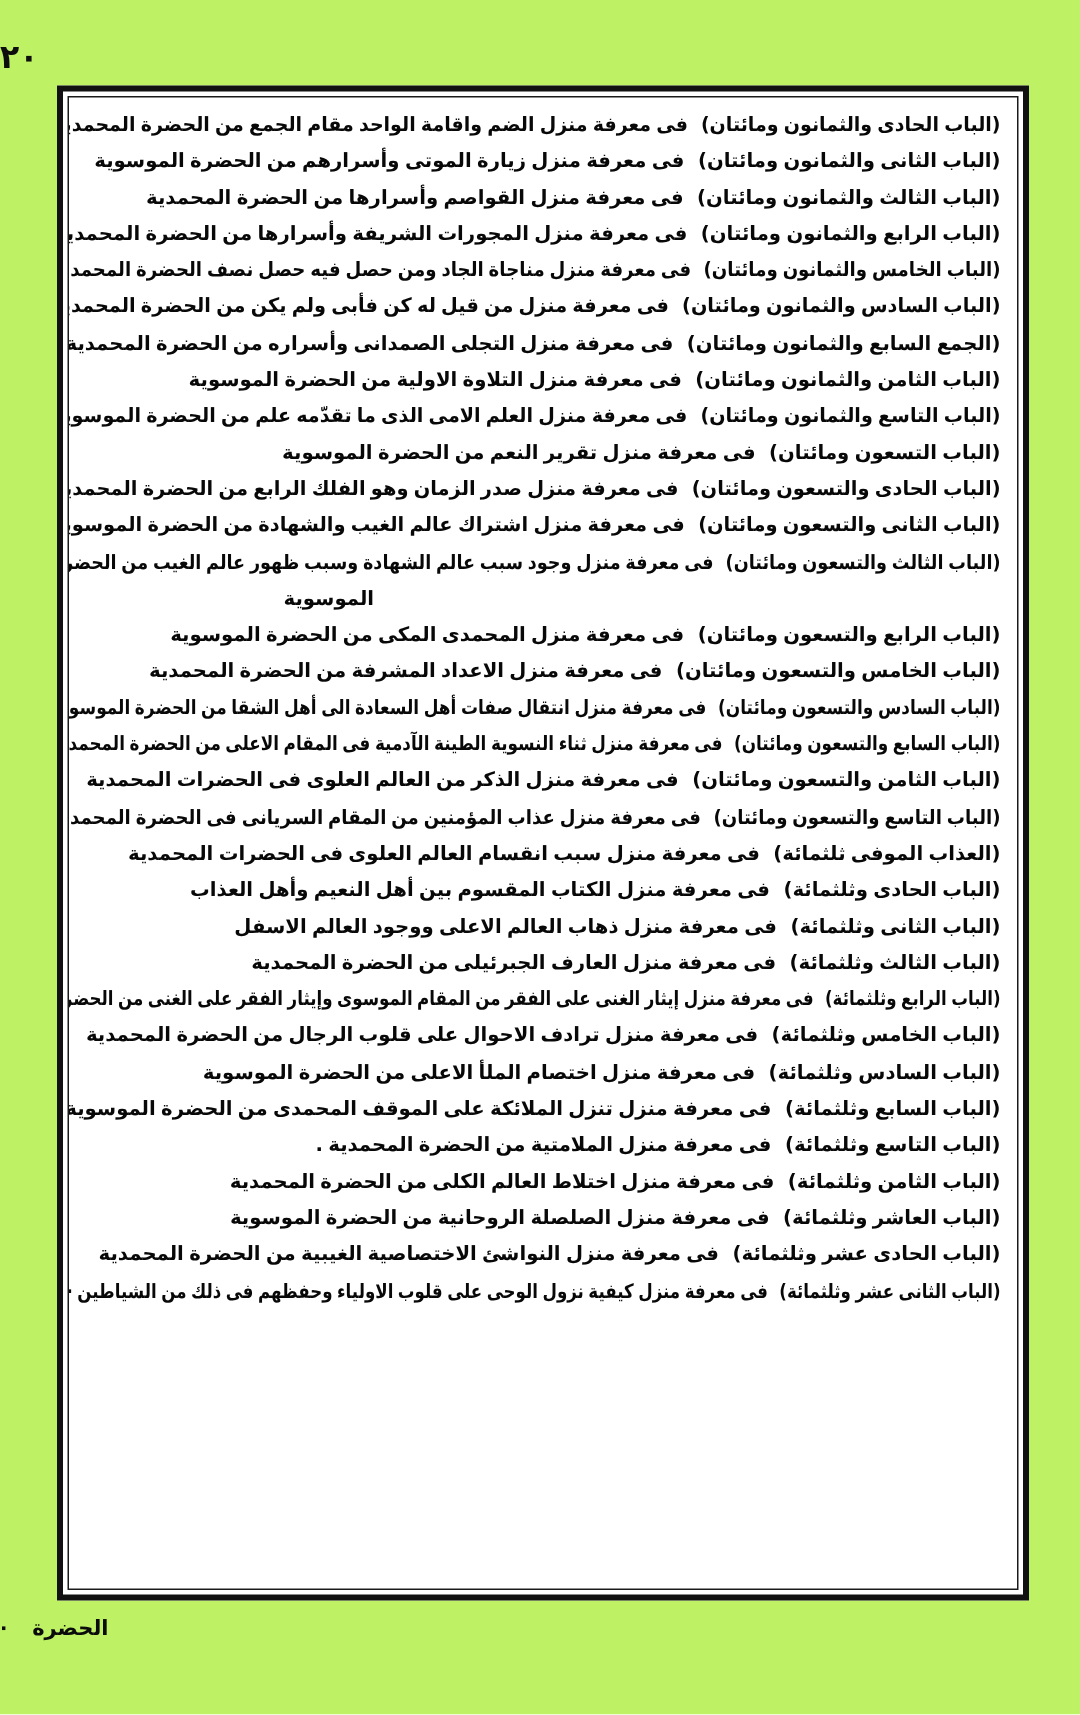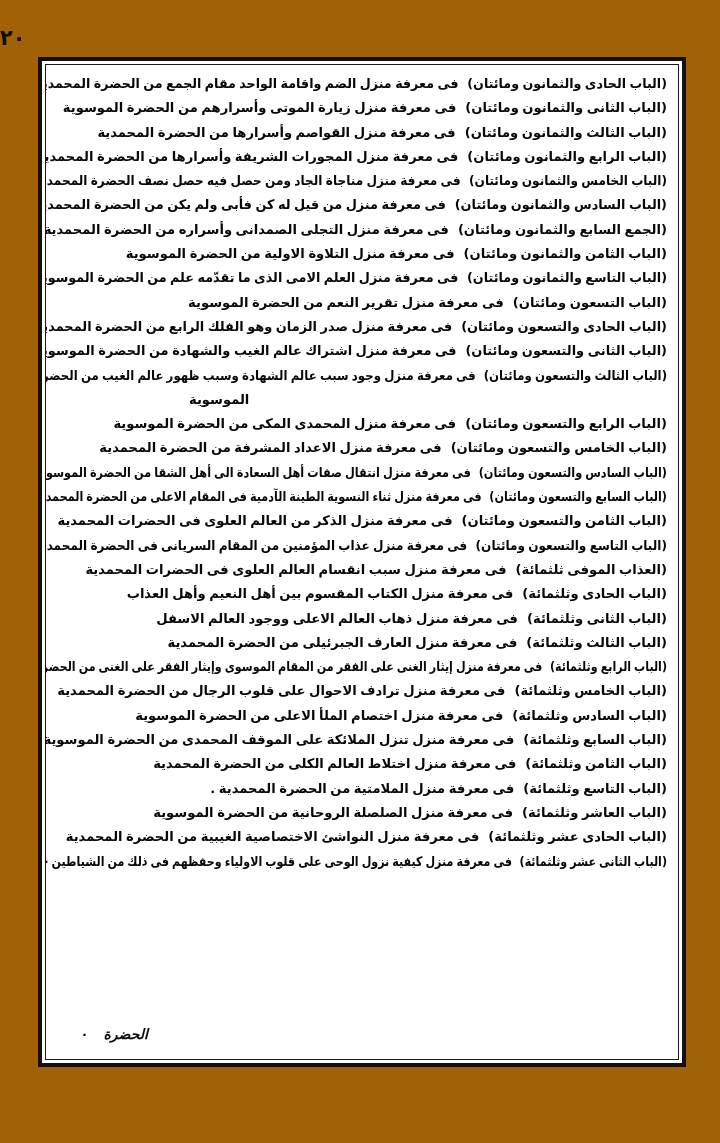--- a/index.html
+++ b/index.html
@@ -13,21 +13,21 @@
     height: 1143px;
     position: relative;
     overflow: hidden;
     font-family: "DejaVu Sans", sans-serif;
   }
 
   
   .page-sheet {
     position: absolute;
     inset: 0;
-    background: #a16207;
+    background: #bef264;
   }
 
   
   .folio-number {
     position: absolute;
     top: 26px;
     left: 0;
     right: 38px;
     text-align: left;
     direction: rtl;
@@ -101,31 +101,30 @@
     font-weight: 600;
   }
   .entry-line .gap {
     display: inline-block;
     width: 9px;
   }
 
   
   .catchword {
     position: absolute;
-    top: 1026px;
+    top: 1078px;
     left: 0;
     width: 230px;
-    text-align: center;
+    text-align: left;
     direction: rtl;
     font-family: "DejaVu Sans", sans-serif;
     font-size: 14px;
     font-weight: 700;
     color: #0b0b0b;
     letter-spacing: -0.4px;
-    font-style: italic;
   }
   .catchword .dot-mark {
     display: inline-block;
     margin-right: 12px;
     font-size: 13px;
   }
 </style>
 </head>
 <body>
 
@@ -159,22 +158,22 @@
           <div class="entry-line"><span class="chapter-ref">(الباب الثامن والتسعون ومائتان)</span><span class="gap"></span><span class="chapter-desc">فى معرفة منزل الذكر من العالم العلوى فى الحضرات المحمدية</span></div>
           <div class="entry-line" style="transform-origin: right center; transform: scaleX(0.9226);"><span class="chapter-ref">(الباب التاسع والتسعون ومائتان)</span><span class="gap"></span><span class="chapter-desc">فى معرفة منزل عذاب المؤمنين من المقام السريانى فى الحضرة المحمدية</span></div>
           <div class="entry-line"><span class="chapter-ref">(العذاب الموفى ثلثمائة)</span><span class="gap"></span><span class="chapter-desc">فى معرفة منزل سبب انقسام العالم العلوى فى الحضرات المحمدية</span></div>
           <div class="entry-line"><span class="chapter-ref">(الباب الحادى وثلثمائة)</span><span class="gap"></span><span class="chapter-desc">فى معرفة منزل الكتاب المقسوم بين أهل النعيم وأهل العذاب</span></div>
           <div class="entry-line"><span class="chapter-ref">(الباب الثانى وثلثمائة)</span><span class="gap"></span><span class="chapter-desc">فى معرفة منزل ذهاب العالم الاعلى ووجود العالم الاسفل</span></div>
           <div class="entry-line"><span class="chapter-ref">(الباب الثالث وثلثمائة)</span><span class="gap"></span><span class="chapter-desc">فى معرفة منزل العارف الجبرئيلى من الحضرة المحمدية</span></div>
           <div class="entry-line" style="transform-origin: right center; transform: scaleX(0.8472);"><span class="chapter-ref">(الباب الرابع وثلثمائة)</span><span class="gap"></span><span class="chapter-desc">فى معرفة منزل إيثار الغنى على الفقر من المقام الموسوى وإيثار الفقر على الغنى من الحضرة</span></div>
           <div class="entry-line"><span class="chapter-ref">(الباب الخامس وثلثمائة)</span><span class="gap"></span><span class="chapter-desc">فى معرفة منزل ترادف الاحوال على قلوب الرجال من الحضرة المحمدية</span></div>
           <div class="entry-line"><span class="chapter-ref">(الباب السادس وثلثمائة)</span><span class="gap"></span><span class="chapter-desc">فى معرفة منزل اختصام الملأ الاعلى من الحضرة الموسوية</span></div>
           <div class="entry-line"><span class="chapter-ref">(الباب السابع وثلثمائة)</span><span class="gap"></span><span class="chapter-desc">فى معرفة منزل تنزل الملائكة على الموقف المحمدى من الحضرة الموسوية</span></div>
+          <div class="entry-line"><span class="chapter-ref">(الباب التاسع وثلثمائة)</span><span class="gap"></span><span class="chapter-desc">فى معرفة منزل الملامتية من الحضرة المحمدية .</span></div>
           <div class="entry-line"><span class="chapter-ref">(الباب الثامن وثلثمائة)</span><span class="gap"></span><span class="chapter-desc">فى معرفة منزل اختلاط العالم الكلى من الحضرة المحمدية</span></div>
-          <div class="entry-line"><span class="chapter-ref">(الباب التاسع وثلثمائة)</span><span class="gap"></span><span class="chapter-desc">فى معرفة منزل الملامتية من الحضرة المحمدية .</span></div>
           <div class="entry-line"><span class="chapter-ref">(الباب العاشر وثلثمائة)</span><span class="gap"></span><span class="chapter-desc">فى معرفة منزل الصلصلة الروحانية من الحضرة الموسوية</span></div>
           <div class="entry-line"><span class="chapter-ref">(الباب الحادى عشر وثلثمائة)</span><span class="gap"></span><span class="chapter-desc">فى معرفة منزل النواشئ الاختصاصية الغيبية من الحضرة المحمدية</span></div>
           <div class="entry-line" style="transform-origin: right center; transform: scaleX(0.8472);"><span class="chapter-ref">(الباب الثانى عشر وثلثمائة)</span><span class="gap"></span><span class="chapter-desc">فى معرفة منزل كيفية نزول الوحى على قلوب الاولياء وحفظهم فى ذلك من الشياطين ·ن</span></div>
         </div>
     </div>
   </div>
 
   <div class="catchword">
     <span>الحضرة</span>
     <span class="dot-mark">·</span>

